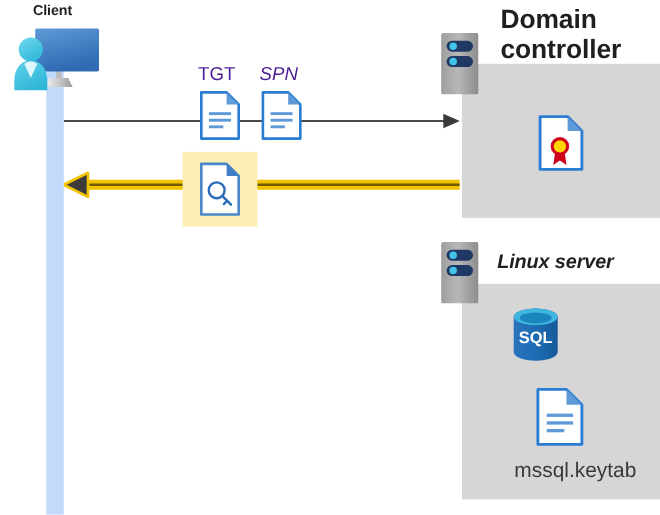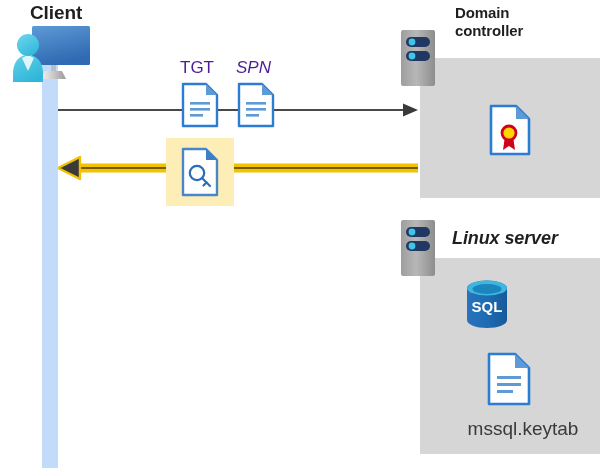--- a/index.html
+++ b/index.html
@@ -28,25 +28,25 @@
   
   .title {
     position: absolute;
     font-weight: bold;
     color: #201f1e;
     letter-spacing: -0.1px;
     line-height: 1.18;
   }
   #client-title {
     left: 30px; top: 2px;
-    font-size: 19px;
+    font-size: 13px;
   }
   #dc-title {
     left: 455px; top: 4px;
-    font-size: 15px;
+    font-size: 24px;
     width: 140px;
   }
   #linux-title {
     left: 452px; top: 228px;
     font-size: 18px;
     font-style: italic;
   }
 
   
   #client-lifeline {

